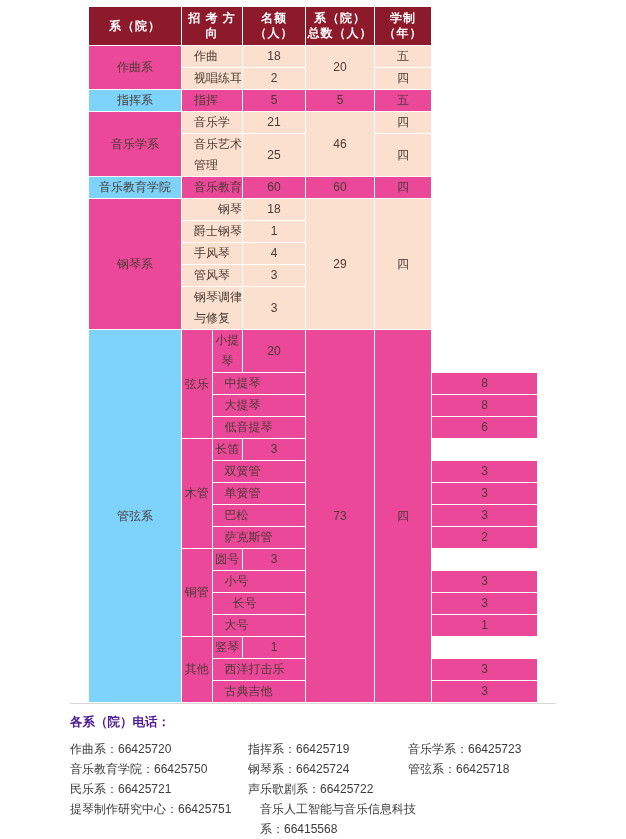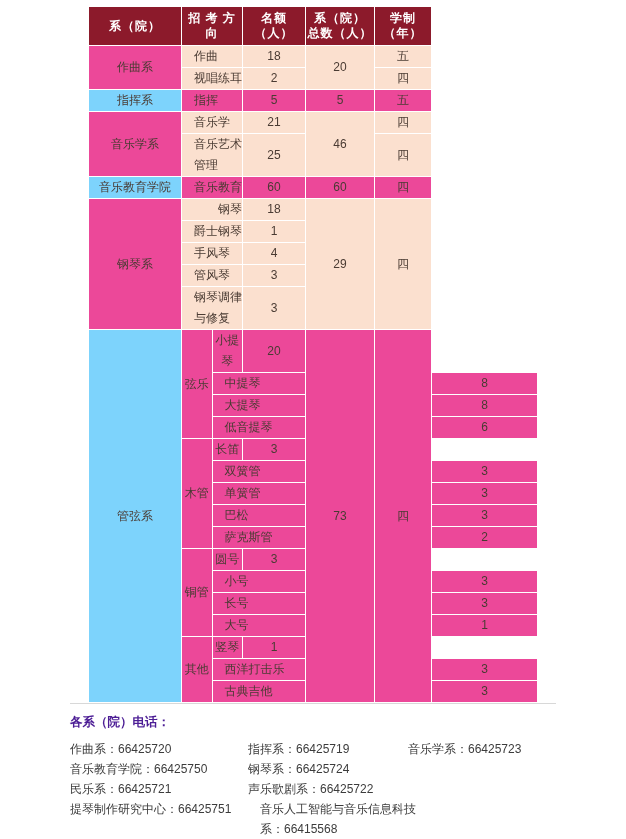--- a/index.html
+++ b/index.html
@@ -230,21 +230,21 @@
         <tr>
           <td class="col-dir1 tone-b" rowspan="4">铜管</td>
           <td class="col-dir2 tone-b">圆号</td>
           <td class="col-num tone-b">3</td>
         </tr>
         <tr>
           <td class="col-dir2 tone-b" colspan="2" style="text-align: left; padding-left: 12px;">小号</td>
           <td class="col-num tone-b">3</td>
         </tr>
         <tr>
-          <td class="col-dir2 tone-b" colspan="2" style="text-align: left; padding-left: 12px;">长号</td>
+          <td class="col-dir2 tone-b" colspan="2" style="text-align: left; padding-left: 20px;">长号</td>
           <td class="col-num tone-b">3</td>
         </tr>
         <tr>
           <td class="col-dir2 tone-b" colspan="2" style="text-align: left; padding-left: 12px;">大号</td>
           <td class="col-num tone-b">1</td>
         </tr>
         <tr>
           <td class="col-dir1 tone-b" rowspan="3">其他</td>
           <td class="col-dir2 tone-b">竖琴</td>
           <td class="col-num tone-b">1</td>
@@ -265,20 +265,21 @@
     <div class="contact-title">各系（院）电话：</div>
     <div class="contact-grid" id="contact-grid">
         <div class="contact-row">
           <span class="c1">作曲系：66425720</span>
           <span class="c2">指挥系：66425719</span>
           <span class="c3">音乐学系：66425723</span>
         </div>
         <div class="contact-row">
           <span class="c1">音乐教育学院：66425750</span>
           <span class="c2">钢琴系：66425724</span>
+          <span class="c3">管弦系：66425718</span>
         </div>
         <div class="contact-row">
           <span class="c1">民乐系：66425721</span>
           <span class="c2">声乐歌剧系：66425722</span>
           <span class="c3"></span>
         </div>
         <div class="contact-row wide">
           <span class="c1">提琴制作研究中心：66425751</span>
           <span class="c2">音乐人工智能与音乐信息科技系：66415568</span>
           <span class="c3"></span>

